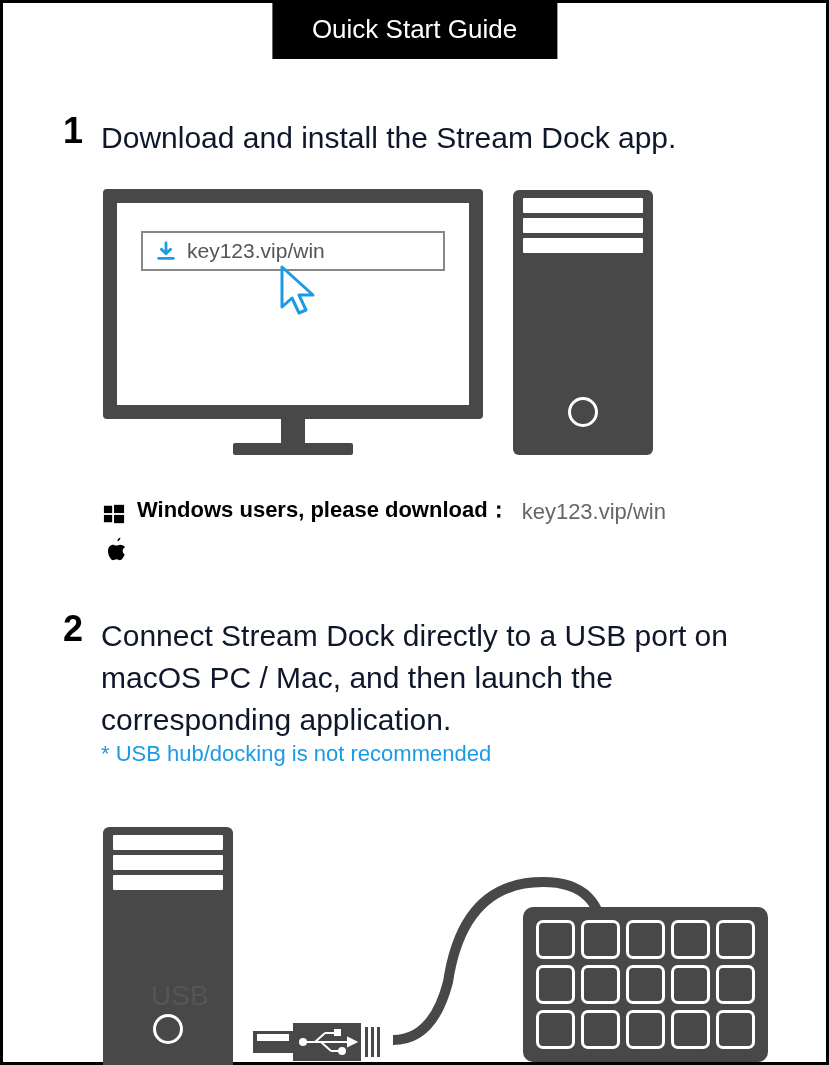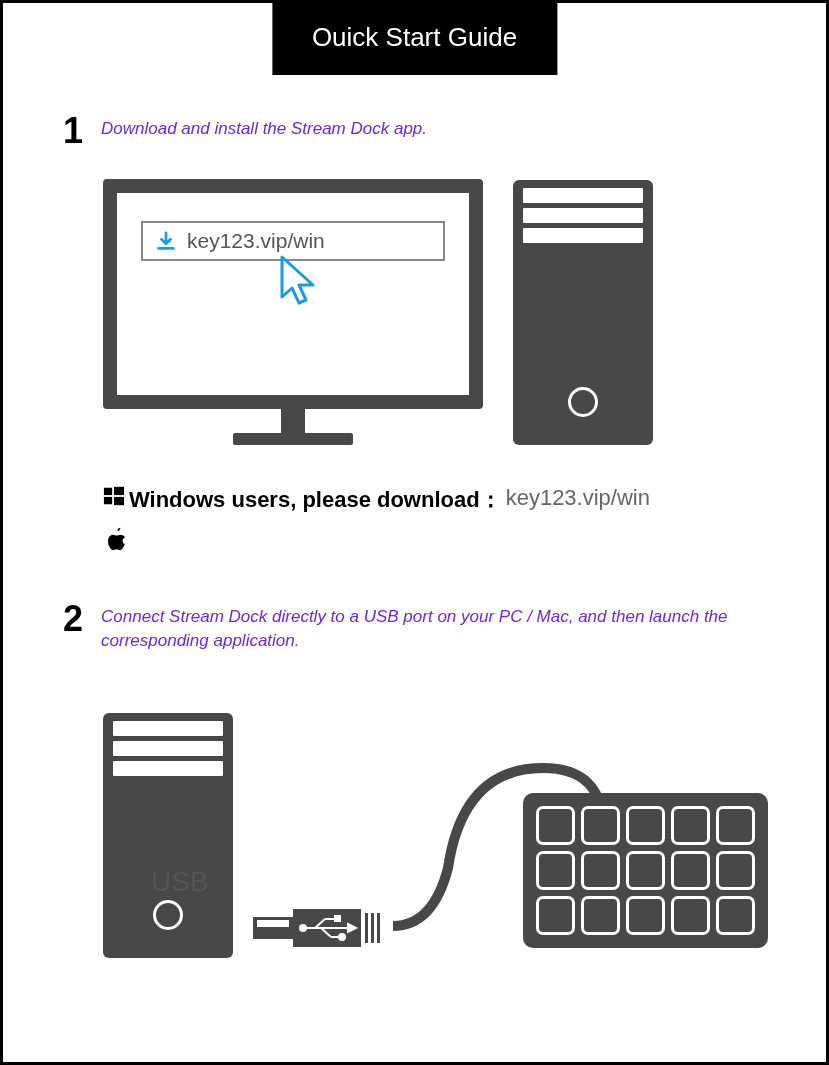--- a/index.html
+++ b/index.html
@@ -11,46 +11,45 @@
       position: relative;
       background: #fff;
     }
     .title-banner {
       position: absolute;
       left: 50%;
       transform: translateX(-50%);
       top: -3px;
       background: #000;
       color: #fff;
-      padding: 22px 40px;
+      padding: 14px 40px;
       font-size: 26px;
       font-weight: 400;
     }
     .content {
       padding: 110px 60px 40px 60px;
     }
     .step {
       display: flex;
       align-items: flex-start;
       margin-bottom: 20px;
     }
     .step-num {
       font-size: 36px;
       font-weight: 900;
       margin-right: 18px;
       line-height: 1;
       color: #000;
       font-family: Arial Black, Arial, sans-serif;
     }
     .step-text {
-      font-size: 17px;
-      color: #6d28d9;
+      font-size: 30px;
+      color: #0f172a;
       line-height: 1.4;
       padding-top: 4px;
-      font-style: italic;
     }
     .warning-text {
       color: #1a9be3;
       font-size: 22px;
     }
     .illustration-1 {
       margin: 30px 0 40px 40px;
       display: flex;
       align-items: flex-end;
       gap: 30px;
@@ -130,23 +129,23 @@
       width: 30px;
       height: 30px;
       border: 3px solid #fff;
       border-radius: 50%;
     }
     .download-lines {
       margin: 30px 0 50px 40px;
     }
     .dl-line {
       display: flex;
-      align-items: flex-start;
+      align-items: flex-end;
       margin-bottom: 12px;
-      gap: 4px;
+      gap: 12px;
     }
     .dl-label {
       font-size: 22px;
       font-weight: 600;
       color: #000;
     }
     .dl-url {
       font-size: 22px;
       color: #666;
     }
@@ -262,21 +261,22 @@
       <div class="dl-line">
         <svg width="22" height="24" viewBox="0 0 24 28" fill="#000">
           <path d="M16 5c0-2 1.5-4 3.5-4-0.2 2-1.5 4-3.5 4zm3 4c-1.5 0-2.5 1-4 1s-2.5-1-4-1c-3 0-6 2.5-6 7.5 0 5 3.5 10.5 6 10.5 1.5 0 2-1 4-1s2.5 1 4 1c2 0 4.5-4 5.5-7-3-1.5-3.5-6 0.5-8-1.5-2-4-3-6-3z"></path>
         </svg>
       </div>
     </div>
 
     <div class="step">
       <div class="step-num">2</div>
       <div>
-        <div class="step-text">Connect Stream Dock directly to a USB port on your PC / Mac, and then launch the corresponding application.</div>
+        <div class="step-text">Connect Stream Dock directly to a USB port on macOS PC / Mac, and then launch the corresponding application.</div>
+        <div class="warning-text">* USB hub/docking is not recommended</div>
       </div>
     </div>
 
     <div class="illustration-2">
       <div class="tower2">
         <div class="tower-slots">
           <div class="tower-slot"></div>
           <div class="tower-slot"></div>
           <div class="tower-slot"></div>
         </div>

